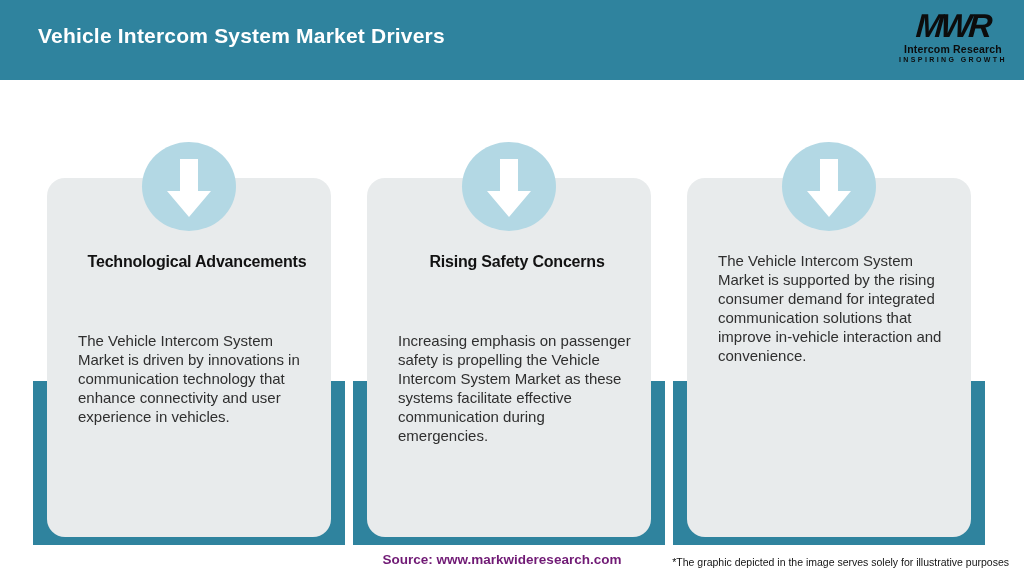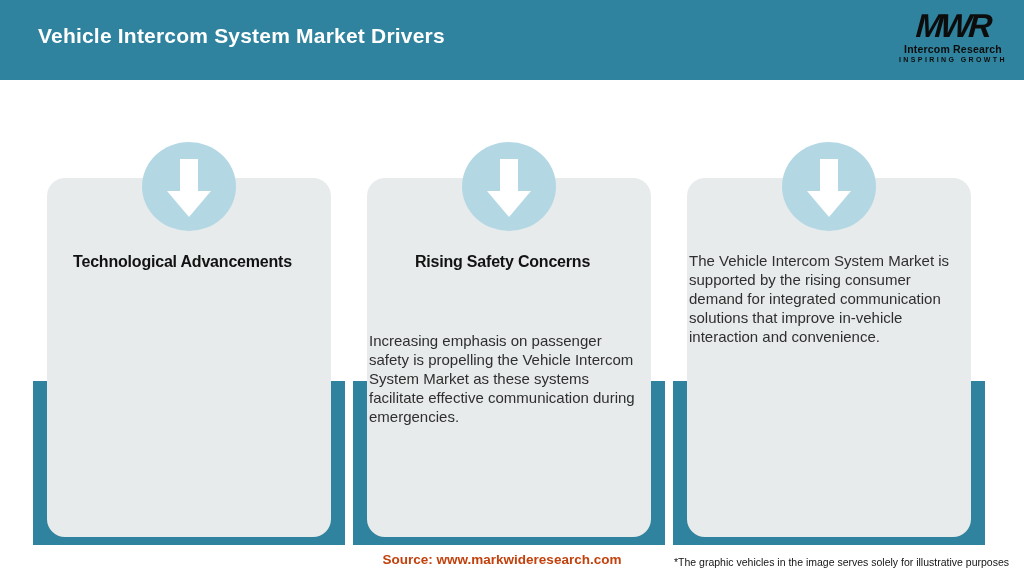--- a/index.html
+++ b/index.html
@@ -50,21 +50,21 @@
   }
   .column { position: relative; flex: 1; }
   .frame {
     position: absolute; left: 0; right: 0; top: 203px; bottom: 0;
     background: #2F839E;
   }
   .card {
     position: absolute; left: 14px; right: 14px; top: 0; bottom: 8px;
     background: #E8EBEC;
     border-radius: 18px;
-    padding: 73px 15px 0 2px;
+    padding: 73px 15px 0 31px;
   }
   .card-title {
     height: 80px;
     font-size: 16px; font-weight: bold; color: #121212;
     text-align: center; line-height: 22px; letter-spacing: -0.2px;
   }
   .card-body {
     font-size: 15px; color: #2f2f2f; line-height: 19px;
     text-align: left;
   }
@@ -75,21 +75,21 @@
     background: #B3D8E4;
     border-radius: 50%;
     display: flex; align-items: center; justify-content: center;
   }
   .circle svg { display: block; margin-top: 2px; }
 
   
   .source-line {
     position: absolute; top: 552px; left: 0; right: 20px;
     text-align: center;
-    font-size: 13.5px; font-weight: bold; color: #c2410c;
+    font-size: 13.5px; font-weight: bold; color: #701a75;
   }
   .disclaimer {
     position: absolute; top: 556px; right: 15px;
     font-size: 10.5px; color: #141414;
   }
 </style>
 </head>
 <body>
 
 <div class="header">
@@ -100,20 +100,21 @@
     <div class="logo-tagline">INSPIRING GROWTH</div>
   </div>
 </div>
 
 <div class="cards-row">
 
   <div class="column">
     <div class="frame"></div>
     <div class="card">
       <div class="card-title">Technological Advancements</div>
+      <div class="card-body">The Vehicle Intercom System Market is driven by innovations in communication technology that enhance connectivity and user experience in vehicles.</div>
     </div>
     <div class="circle">
       <svg width="44" height="58" viewBox="0 0 44 58">
         <path fill="#ffffff" d="M13 0 H31 V32 H44 L22 58 L0 32 H13 Z"></path>
       </svg>
     </div>
   </div>
 
   <div class="column">
     <div class="frame"></div>
@@ -136,13 +137,13 @@
     <div class="circle">
       <svg width="44" height="58" viewBox="0 0 44 58">
         <path fill="#ffffff" d="M13 0 H31 V32 H44 L22 58 L0 32 H13 Z"></path>
       </svg>
     </div>
   </div>
 
 </div>
 
 <div class="source-line">Source: www.markwideresearch.com</div>
-<div class="disclaimer">*The graphic vehicles in the image serves solely for illustrative purposes</div>
+<div class="disclaimer">*The graphic depicted in the image serves solely for illustrative purposes</div>
 
 </body></html>

